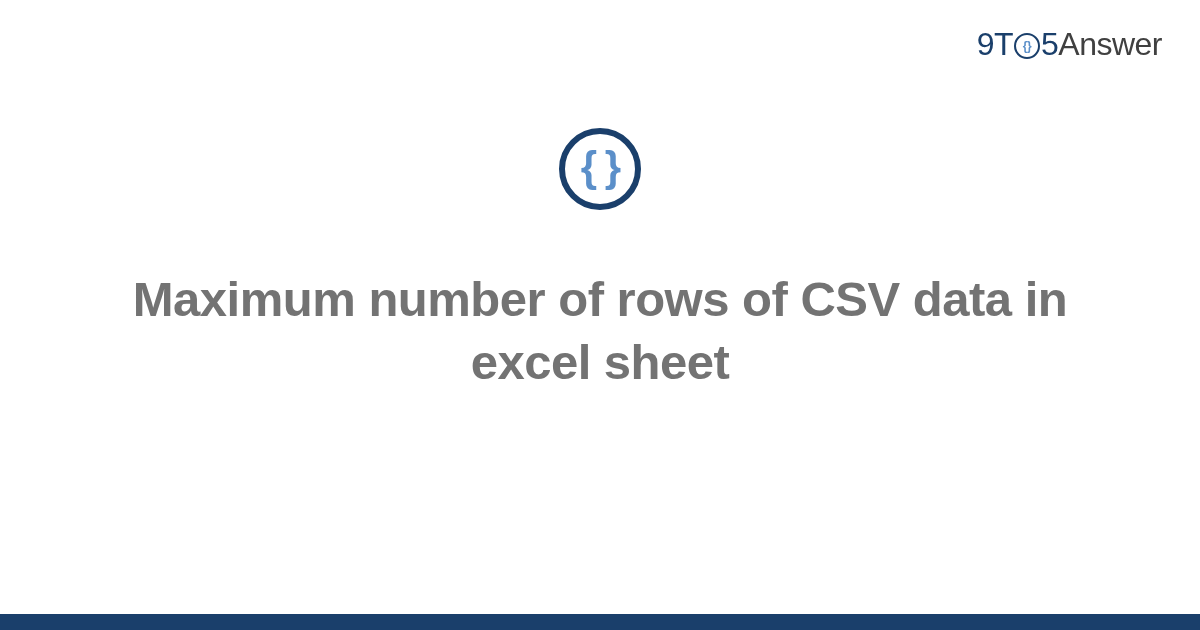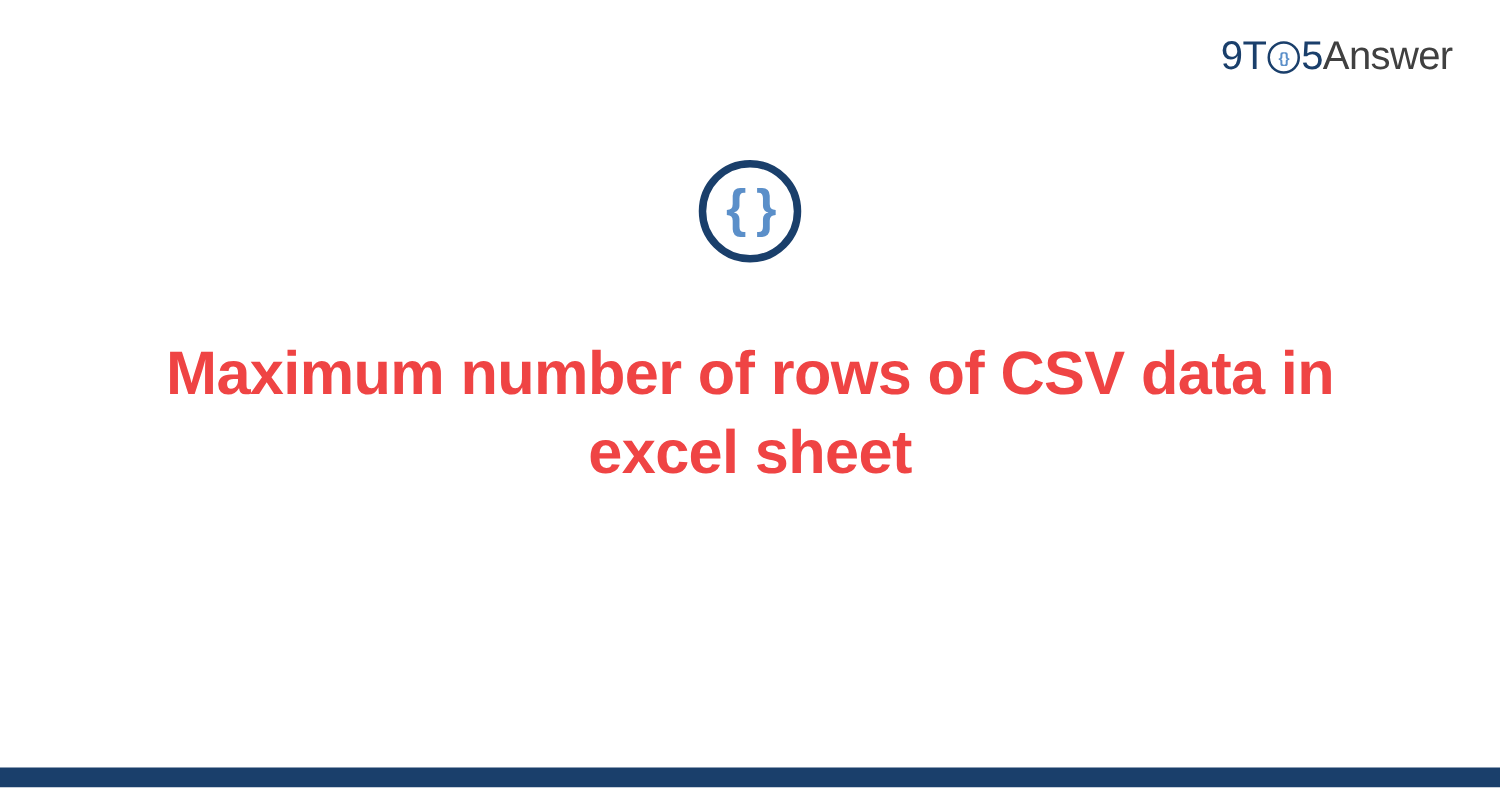--- a/index.html
+++ b/index.html
@@ -68,21 +68,21 @@
       color: #5b8fc9;
       letter-spacing: -2px;
       font-family: "Segoe UI", Arial, sans-serif;
       line-height: 1;
       position: relative;
       top: -2px;
     }
     .title {
       font-size: 49px;
       font-weight: 700;
-      color: #ef4444;
+      color: #737373;
       text-align: center;
       line-height: 1.28;
       max-width: 960px;
       letter-spacing: -0.5px;
     }
     .bottom-bar {
       position: absolute;
       bottom: 0;
       left: 0;
       right: 0;

